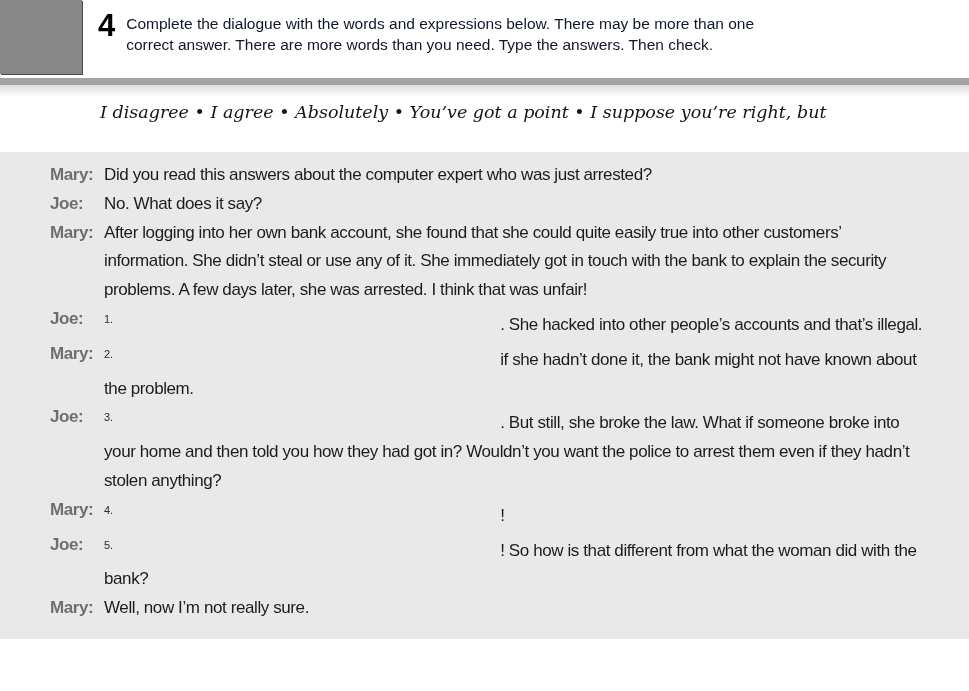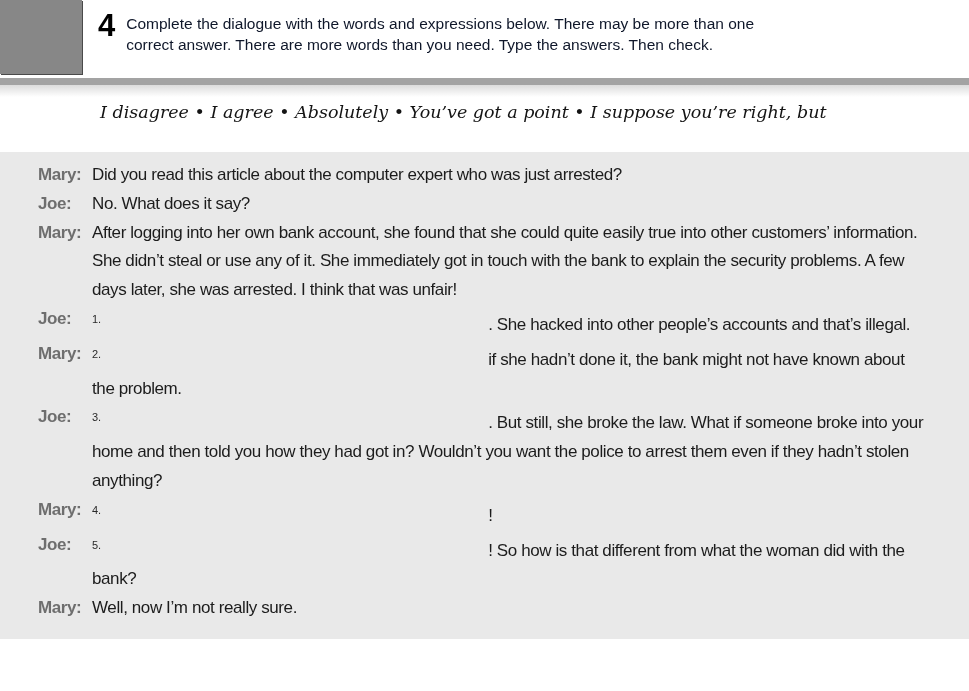--- a/index.html
+++ b/index.html
@@ -26,21 +26,21 @@
   .divider-bar { height: 7px; background: #a3a3a3; }
   .divider-shadow { height: 12px; background: linear-gradient(#dcdcdc, #ffffff); }
   
   .word-bank {
     height: 55px; padding: 3px 0 0 100px;
     font-family: "DejaVu Serif", serif; font-style: italic;
     font-size: 17.5px; line-height: 24px; color: #141414; background: #fff;
   }
   
   .dialogue {
-    background: #e9e9e9; padding: 9px 40px 16px 38px; min-height: 486px;
+    background: #e9e9e9; padding: 9px 40px 16px 50px; min-height: 486px;
   }
   .row { display: grid; grid-template-columns: 54px 1fr; }
   .speaker {
     font-weight: bold; color: #6e6e6e; font-size: 17px; line-height: 28.8px;
     letter-spacing: -0.4px;
   }
   .speech {
     margin: 0; font-size: 17px; line-height: 28.8px; color: #1c1c1c;
     letter-spacing: -0.4px;
   }
@@ -71,21 +71,21 @@
   <div class="divider-shadow"></div>
 
   <div class="word-bank">
     <div>I disagree • I agree • Absolutely • You’ve got a point • I suppose you’re right, but</div>
   </div>
 
   <div class="dialogue">
 
     <div class="row">
       <span class="speaker">Mary:</span>
-      <p class="speech">Did you read this article about the computer expert who was just arrested?</p>
+      <p class="speech">Did you read this answers about the computer expert who was just arrested?</p>
     </div>
 
     <div class="row">
       <span class="speaker">Joe:</span>
       <p class="speech">No. What does it say?</p>
     </div>
 
     <div class="row">
       <span class="speaker">Mary:</span>
       <p class="speech">After logging into her own bank account, she found that she could quite easily true into other customers’ information. She didn’t steal or use any of it. She immediately got in touch with the bank to explain the security problems. A few days later, she was arrested. I think that was unfair!</p>

